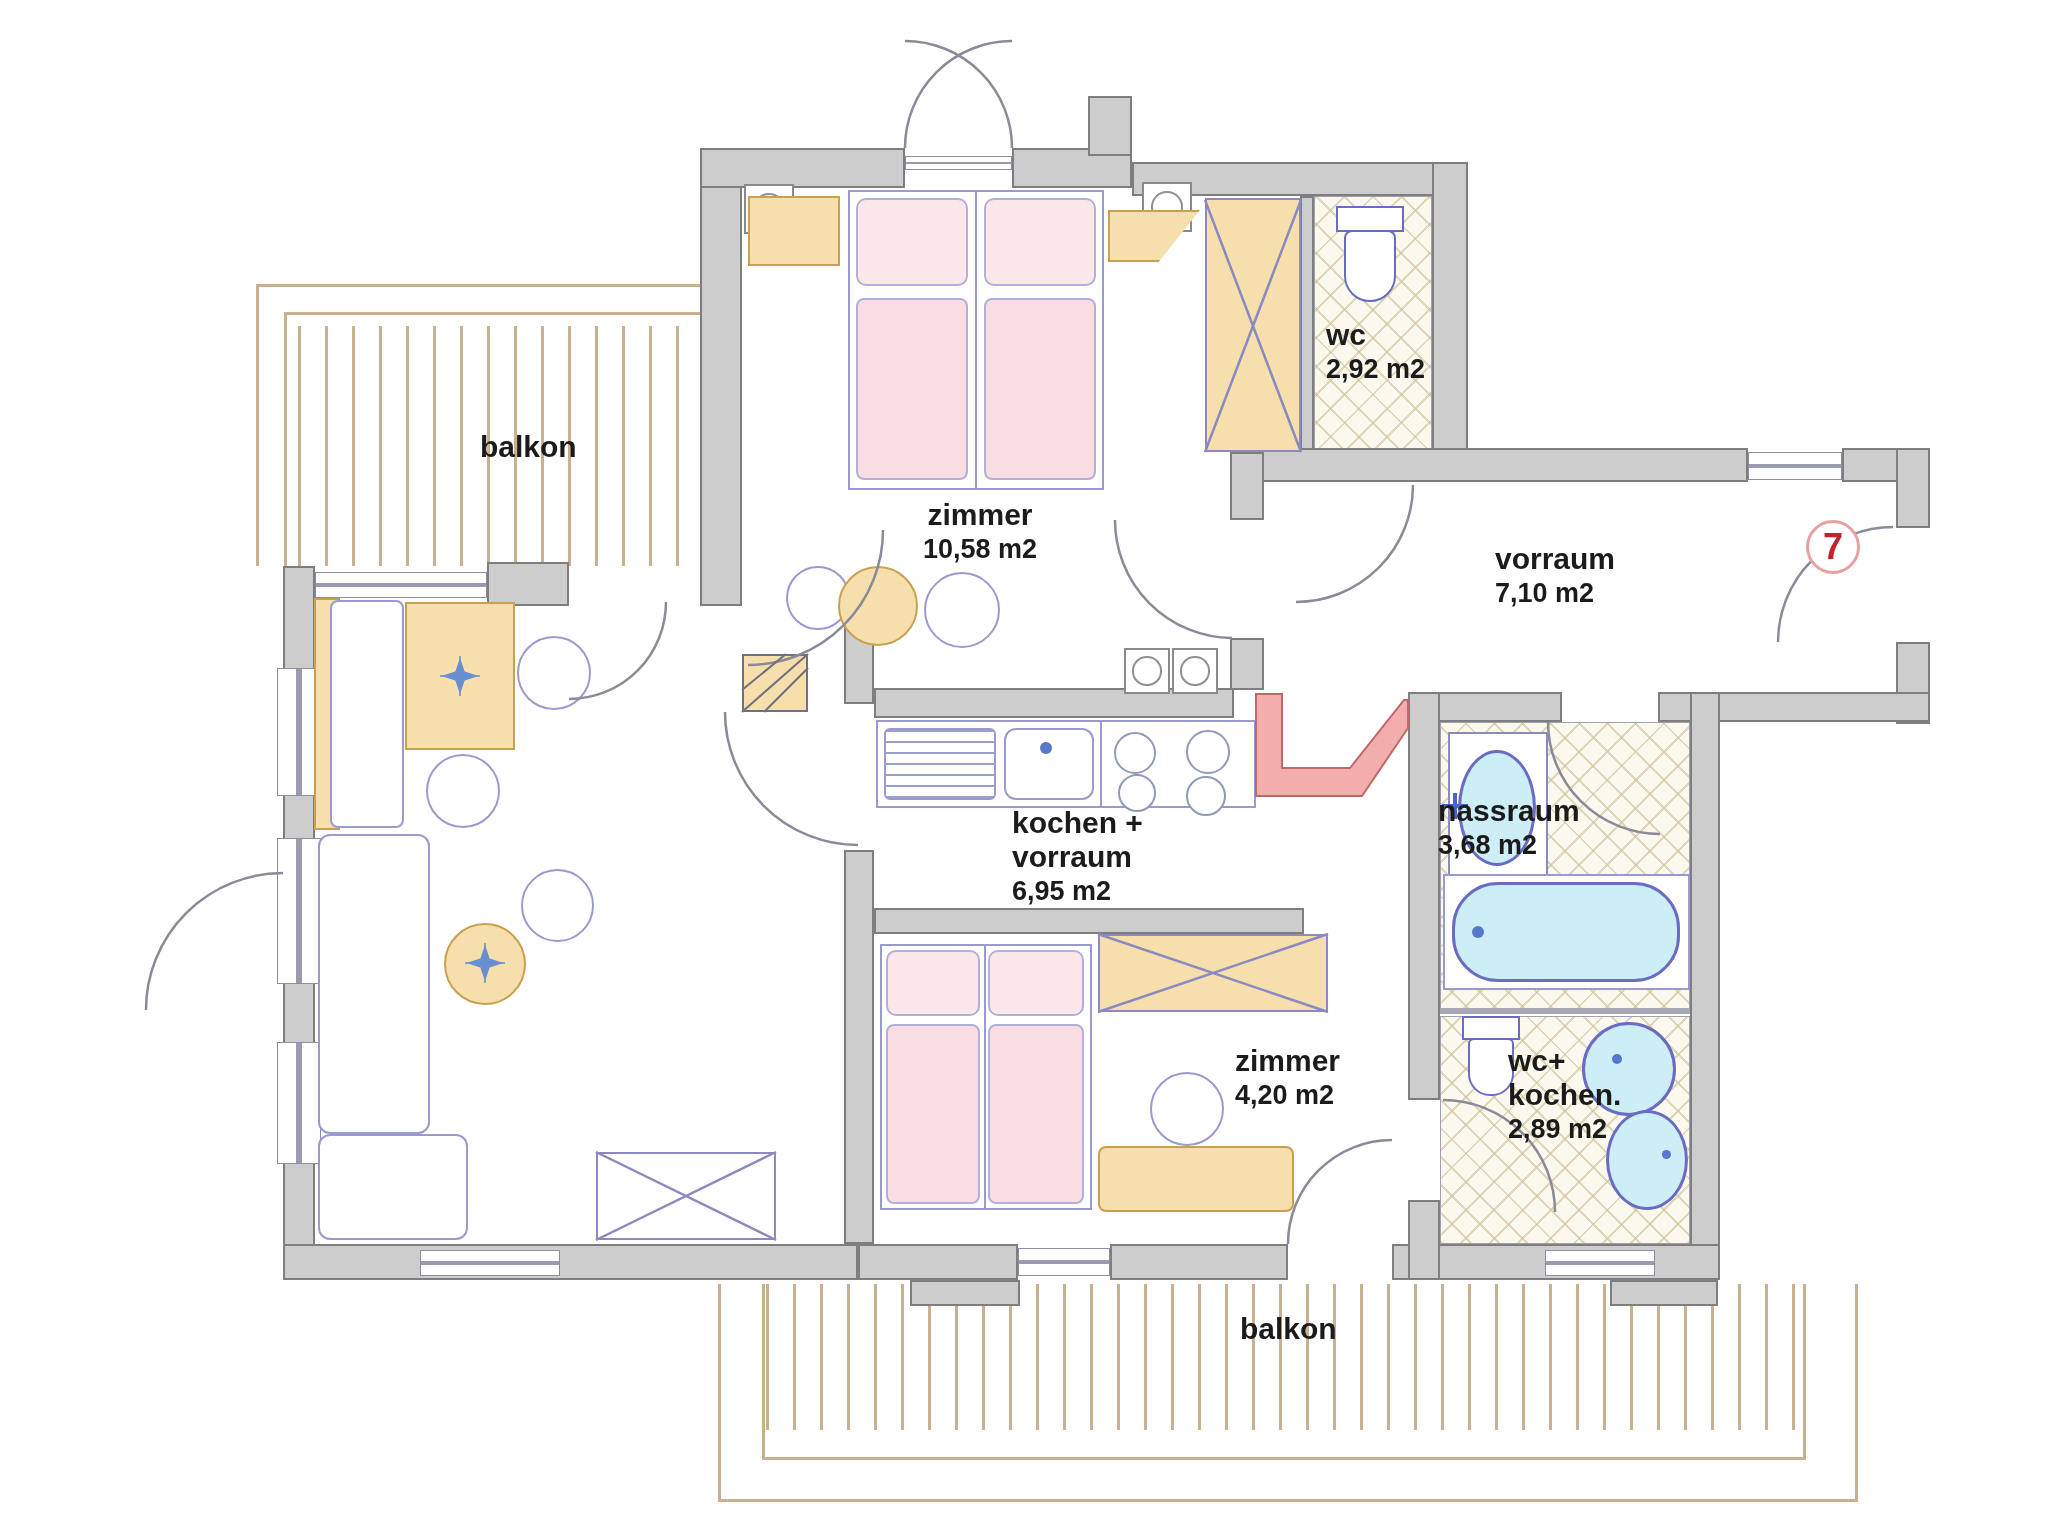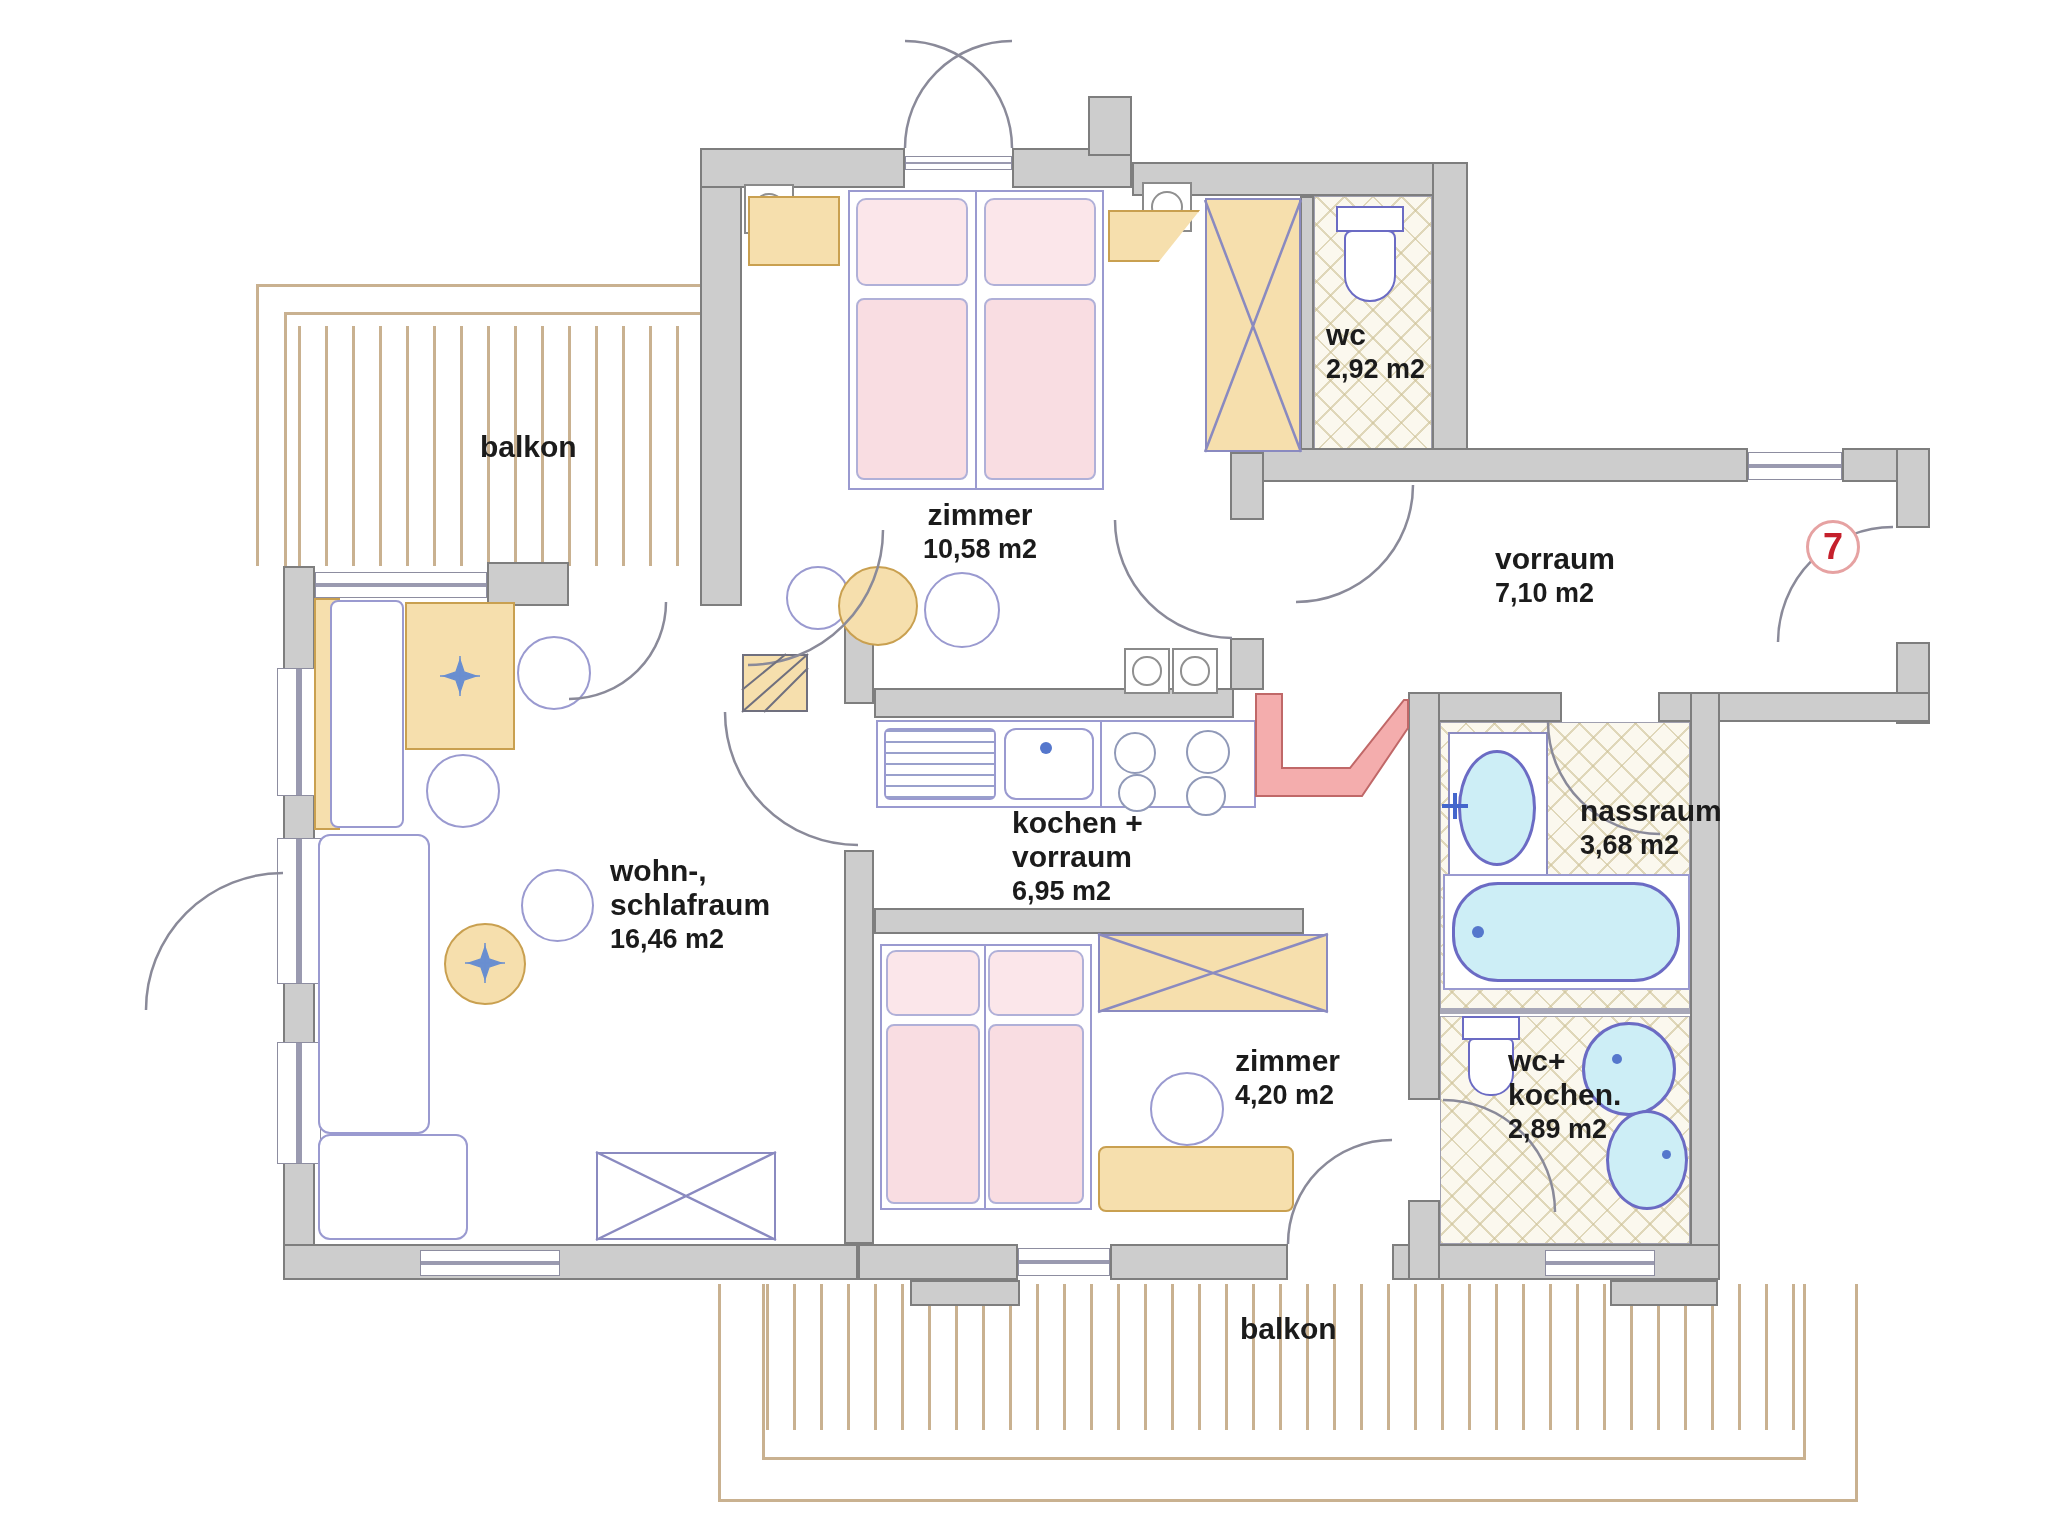--- a/index.html
+++ b/index.html
@@ -211,35 +211,30 @@
     <div class="area">10,58 m2</div>
   </div>
   <div class="abs lbl" style="left:1326px;top:318px">
     <div>wc</div>
     <div class="area">2,92 m2</div>
   </div>
   <div class="abs lbl" style="left:1495px;top:542px">
     <div>vorraum</div>
     <div class="area">7,10 m2</div>
   </div>
-  <div class="abs lbl" style="left:610px;top:854px">
-    <div>wohn-,</div>
-    <div>schlafraum</div>
-    <div class="area">16,46 m2</div>
-  </div>
   <div class="abs lbl" style="left:1012px;top:806px">
     <div>kochen +</div>
     <div>vorraum</div>
     <div class="area">6,95 m2</div>
   </div>
   <div class="abs lbl" style="left:1235px;top:1044px">
     <div>zimmer</div>
     <div class="area">4,20 m2</div>
   </div>
-  <div class="abs lbl" style="left:1580px;top:794px">
+  <div class="abs lbl" style="left:1438px;top:794px">
     <div>nassraum</div>
     <div class="area">3,68 m2</div>
   </div>
   <div class="abs lbl" style="left:1508px;top:1044px">
     <div>wc+</div>
     <div>kochen.</div>
     <div class="area">2,89 m2</div>
   </div>
 
 </div>

